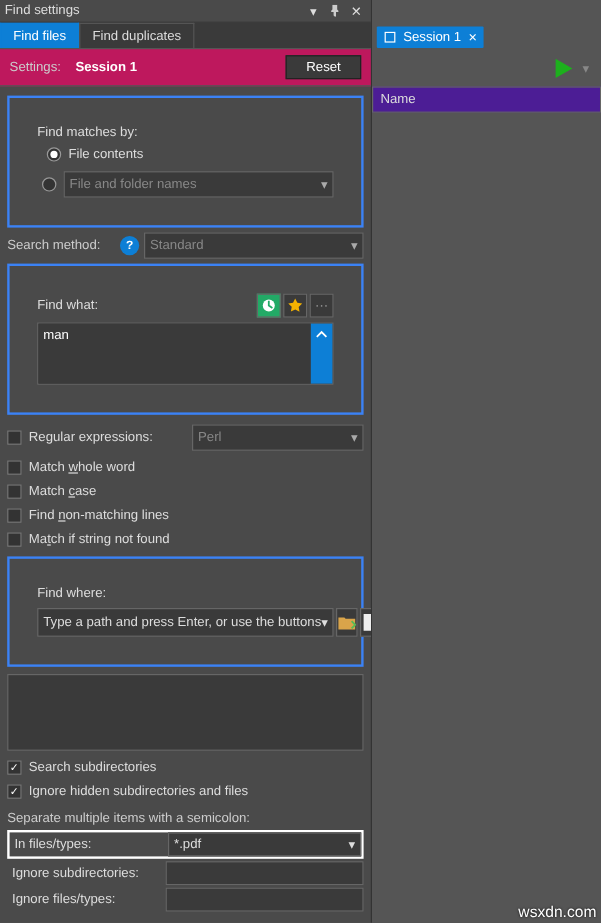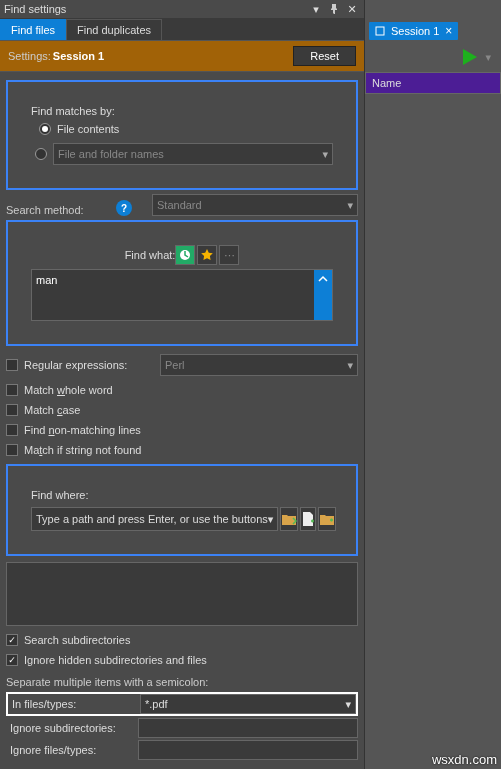--- a/index.html
+++ b/index.html
@@ -1,43 +1,43 @@
 <!DOCTYPE html>
 <html><head>
 <meta charset="utf-8">
 <style>
 *{box-sizing:border-box;margin:0;padding:0;font-family:"Segoe UI",Tahoma,sans-serif;font-size:11px;color:#ddd}
 body{background:#555;width:501px;height:769px;overflow:hidden;display:flex}
-.left-panel{width:365px;background:#4a4a4a;display:flex;flex-direction:column;border-right:1px solid #333}
+.left-panel{width:310px;background:#4a4a4a;display:flex;flex-direction:column;border-right:1px solid #333}
 .right-panel{flex:1;background:#555;display:flex;flex-direction:column}
 .titlebar{height:20px;background:#4a4a4a;display:flex;align-items:center;padding:0 4px;border-bottom:1px solid #3a3a3a}
 .titlebar .title{flex:1;font-size:11px}
 .titlebar .ticons{display:flex;gap:2px}
 .ticon{width:16px;height:16px;display:flex;align-items:center;justify-content:center;cursor:pointer}
 .tabstrip{height:22px;background:#3a3a3a;display:flex;align-items:flex-end}
 .tab{padding:3px 10px;background:#3a3a3a;cursor:pointer;border:1px solid #555;border-bottom:none;display:flex;align-items:center;gap:4px;height:21px}
 .tab.active{background:#0d7fd6;color:#fff;border-color:#0d7fd6}
 .tab.active span{color:#fff}
-.settings-row{height:30px;background:#a16207;display:flex;align-items:center;padding:15px 8px;gap:2px;border-top:1px solid #555;border-bottom:1px solid #555}
+.settings-row{height:30px;background:#be185d;display:flex;align-items:center;padding:15px 8px;gap:12px;border-top:1px solid #555;border-bottom:1px solid #555}
 .settings-row .lbl{color:#ccc}
 .settings-row .val{color:#fff;flex:1;font-weight:bold}
 .btn{background:#3a3a3a;border:1px solid #222;padding:3px 16px;cursor:pointer;color:#fff}
 .section-body{padding:4px 6px;overflow:auto}
 .fieldset{border:2px solid #3b82f6;margin:4px 0;padding:23px;position:relative}
 .fieldset-title{color:#ddd;margin-bottom:6px;font-size:11px}
 .radio-row{display:flex;align-items:center;gap:6px;margin:4px 0 8px 8px}
 .radio{width:12px;height:12px;border-radius:50%;border:1px solid #999;background:#333;display:flex;align-items:center;justify-content:center;cursor:pointer}
 .radio.checked::after{content:"";width:6px;height:6px;background:#fff;border-radius:50%}
 .dropdown{display:flex;align-items:center;background:#3a3a3a;border:1px solid #666;height:22px;padding:0 4px;cursor:pointer;position:relative}
 .dropdown .dd-text{flex:1;color:#888}
 .dropdown .dd-arrow{color:#aaa;margin-left:4px}
-.row{display:flex;align-items:flex-end;gap:20px;margin:0 0}
+.row{display:flex;align-items:center;gap:4px;margin:0 0}
 .row .lbl{min-width:90px;color:#ccc}
 .help-icon{width:16px;height:16px;background:#0d7fd6;border-radius:50%;color:#fff;display:flex;align-items:center;justify-content:center;font-size:10px;font-weight:bold;cursor:pointer}
-.findwhat-head{display:flex;align-items:center;justify-content:center;margin-bottom:4px}
+.findwhat-head{display:flex;align-items:center;justify-content:space-between;margin-bottom:4px}
 .tool-icons{display:flex;gap:2px}
 .tool-icon{width:20px;height:20px;background:#3a3a3a;border:1px solid #666;display:flex;align-items:center;justify-content:center;cursor:pointer}
 .textarea-wrap{display:flex;background:#3a3a3a;border:1px solid #666}
 .textarea{flex:1;min-height:50px;padding:4px;background:#3a3a3a;border:none;outline:none;color:#fff;resize:none;font-family:inherit;font-size:11px}
 .expand-btn{width:18px;background:#0d7fd6;display:flex;align-items:flex-start;justify-content:center;padding-top:4px;cursor:pointer;color:#fff}
 .check-row{display:flex;align-items:center;gap:6px;margin:8px 0}
 .checkbox{width:12px;height:12px;background:#333;border:1px solid #777;cursor:pointer;display:flex;align-items:center;justify-content:center;color:#fff;font-size:9px;line-height:1}
 .checkbox.checked::after{content:"✓"}
 .underline{text-decoration:underline}
 .path-row{display:flex;gap:2px;align-items:flex-end}

